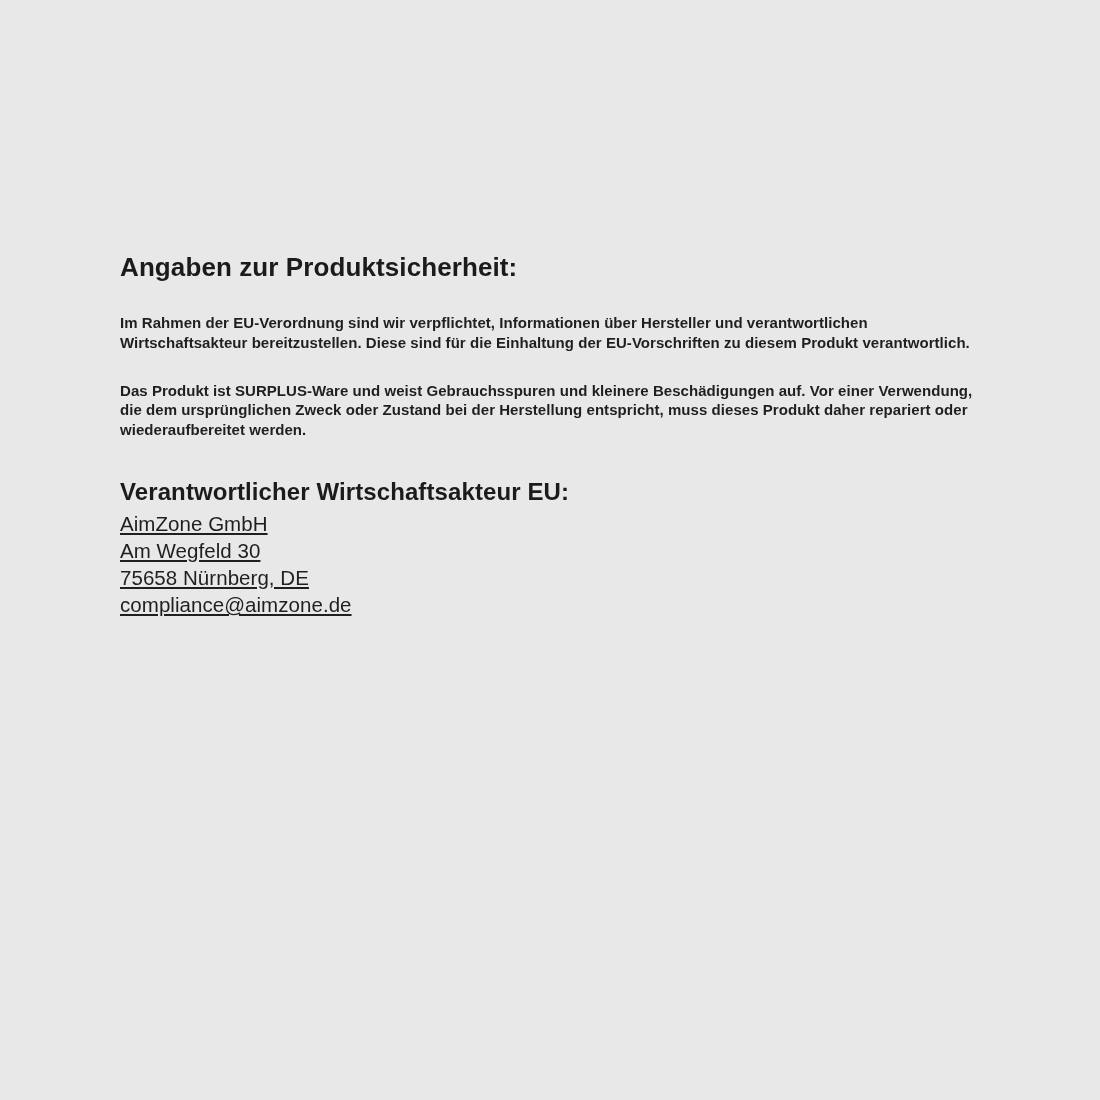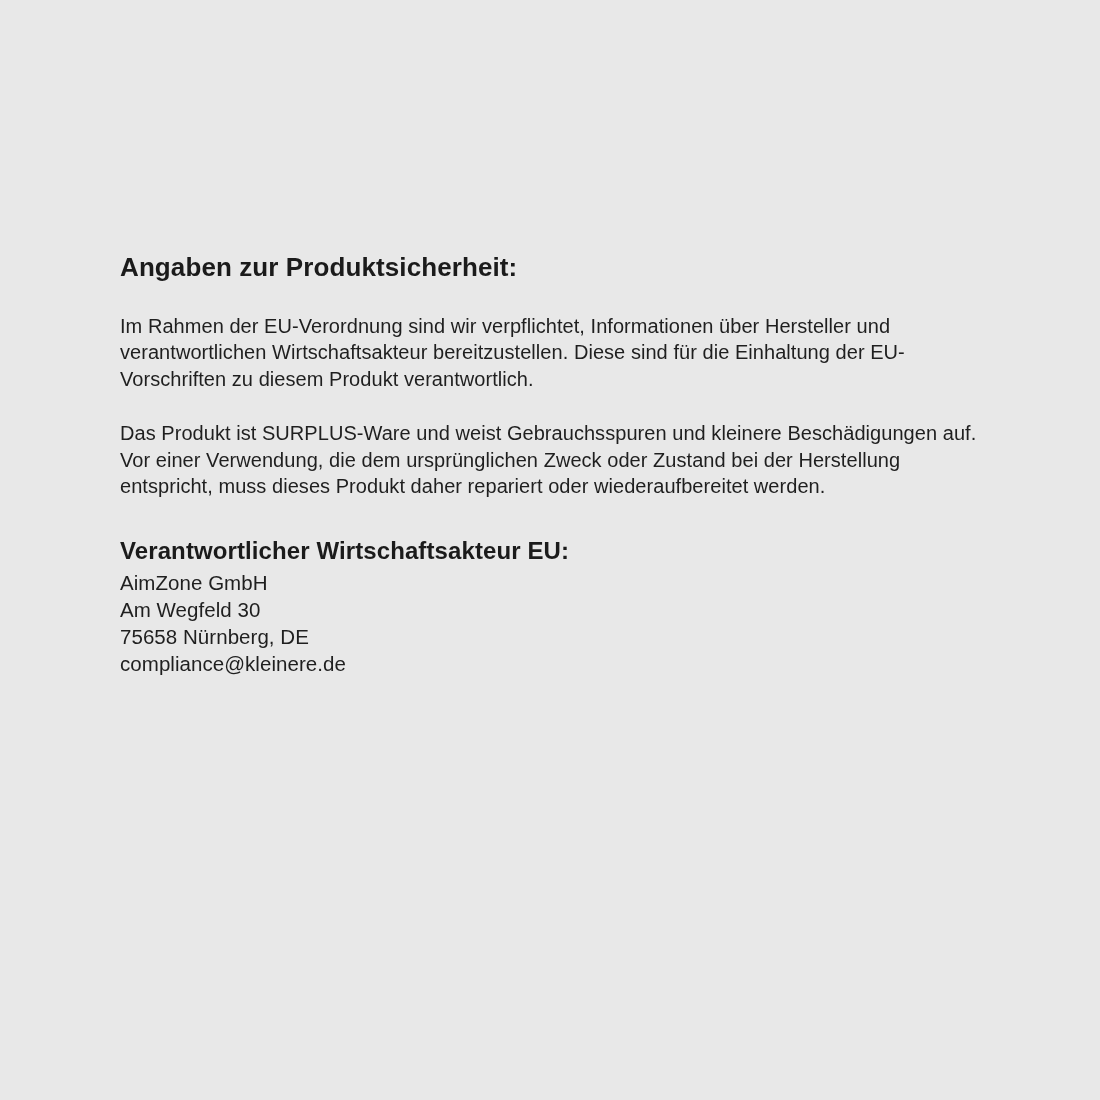--- a/index.html
+++ b/index.html
@@ -25,22 +25,22 @@
     max-width: 870px;
   }
   .heading {
     font-size: 26px;
     font-weight: bold;
     line-height: 1.35;
     letter-spacing: 0.1px;
     margin: 0 0 28px 0;
   }
   .para {
-    font-size: 20px;
-    font-weight: normal;
+    font-size: 15px;
+    font-weight: bold;
     line-height: 1.32;
     letter-spacing: 0.05px;
     margin: 0 0 28px 0;
     color: #1f1f1f;
   }
   .para.tight {
     margin-bottom: 36px;
   }
   .block-heading {
     font-size: 24px;
@@ -49,20 +49,21 @@
     letter-spacing: 0.1px;
     margin: 0 0 2px 0;
   }
   .addr-line {
     font-size: 20.5px;
     font-weight: normal;
     line-height: 1.32;
     letter-spacing: 0.05px;
     margin: 0;
     color: #1f1f1f;
+    text-decoration: underline;
   }
   .contact-block {
     margin-top: 5px;
   }
 </style>
 </head>
 <body>
 
 <div class="page">
   <div class="doc">
@@ -72,17 +73,17 @@
     <p class="para">Im Rahmen der EU-Verordnung sind wir verpflichtet, Informationen über Hersteller und verantwortlichen Wirtschaftsakteur bereitzustellen. Diese sind für die Einhaltung der EU-Vorschriften zu diesem Produkt verantwortlich.</p>
 
 
     <p class="para tight">Das Produkt ist SURPLUS-Ware und weist Gebrauchsspuren und kleinere Beschädigungen auf. Vor einer Verwendung, die dem ursprünglichen Zweck oder Zustand bei der Herstellung entspricht, muss dieses Produkt daher repariert oder wiederaufbereitet werden.</p>
 
     <div class="contact-block">
       <p class="block-heading">Verantwortlicher Wirtschaftsakteur EU:</p>
       <p class="addr-line">AimZone GmbH</p>
       <p class="addr-line">Am Wegfeld 30</p>
       <p class="addr-line">75658 Nürnberg, DE</p>
-      <p class="addr-line">compliance@kleinere.de</p>
+      <p class="addr-line">compliance@aimzone.de</p>
     </div>
 
   </div>
 </div>
 
 </body></html>

